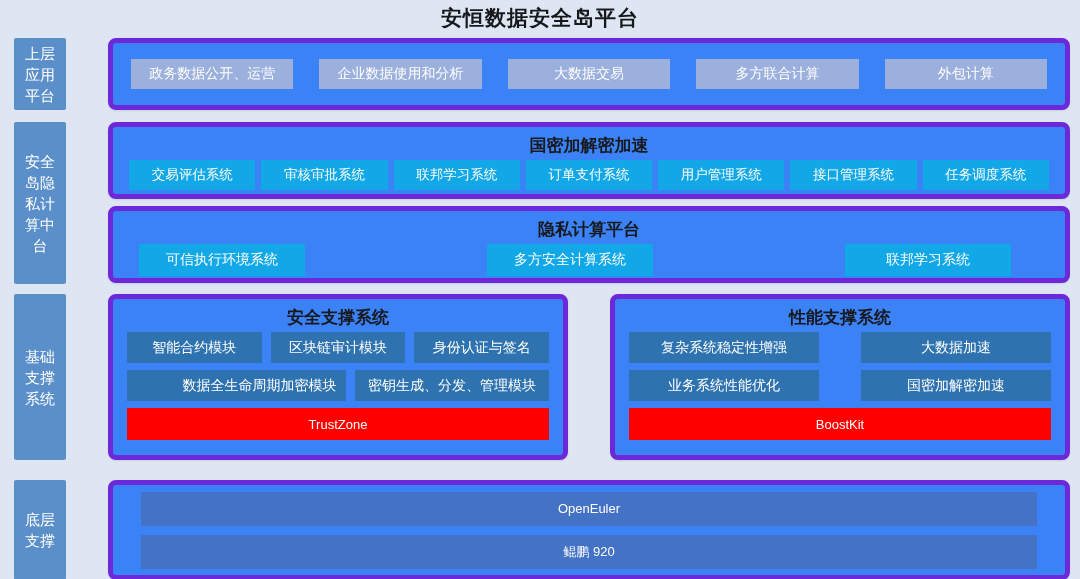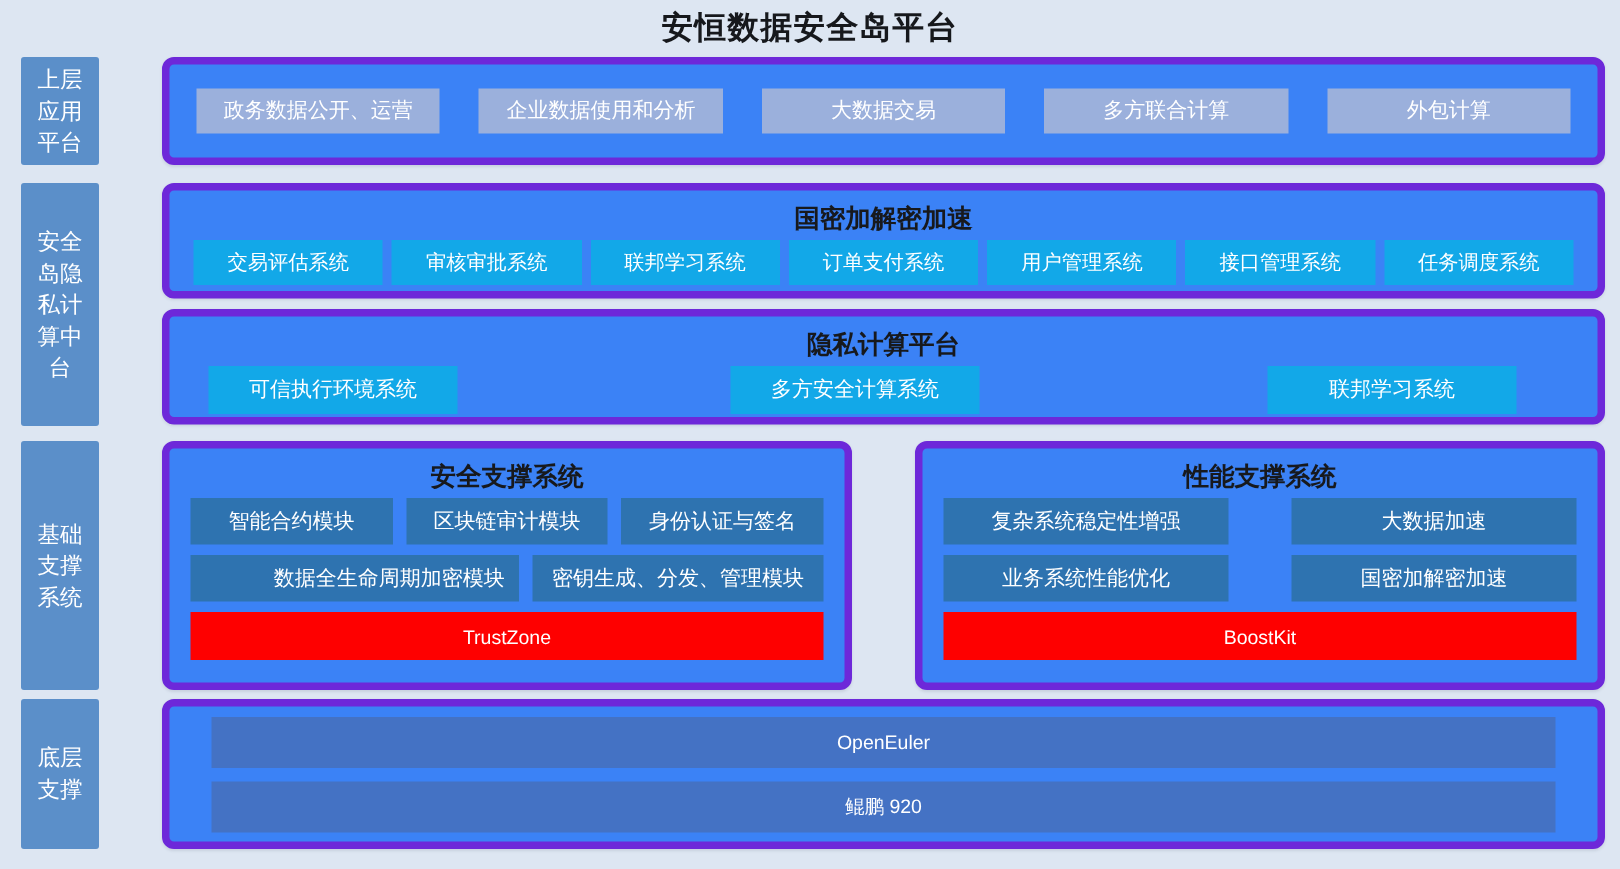--- a/index.html
+++ b/index.html
@@ -147,21 +147,21 @@
   #panel-security .row-a .chip { flex: 1 1 0; }
   #panel-security .row-b .chip:nth-child(1) { flex: 1 1 0; padding-left: 46px; }
   #panel-security .row-b .chip:nth-child(2) { flex: 1.12 1 0; }
 
   
   #panel-performance .panel-row { gap: 42px; }
   #panel-performance .row-a .chip,
   #panel-performance .row-b .chip { flex: 1 1 0; }
 
   
-  #layer-bottom { top: 466px; height: 100px; }
+  #layer-bottom { top: 480px; height: 100px; }
   #layer-bottom .panel { height: 100px; justify-content: center; gap: 9px; }
   #layer-bottom .panel-row { padding: 0 28px; }
   #layer-bottom .chip-royal { height: 34px; flex: 1 1 auto; font-size: 13px; }
 </style>
 </head>
 <body>
 
 <div id="root">
 
   <div class="page-title">安恒数据安全岛平台</div>

